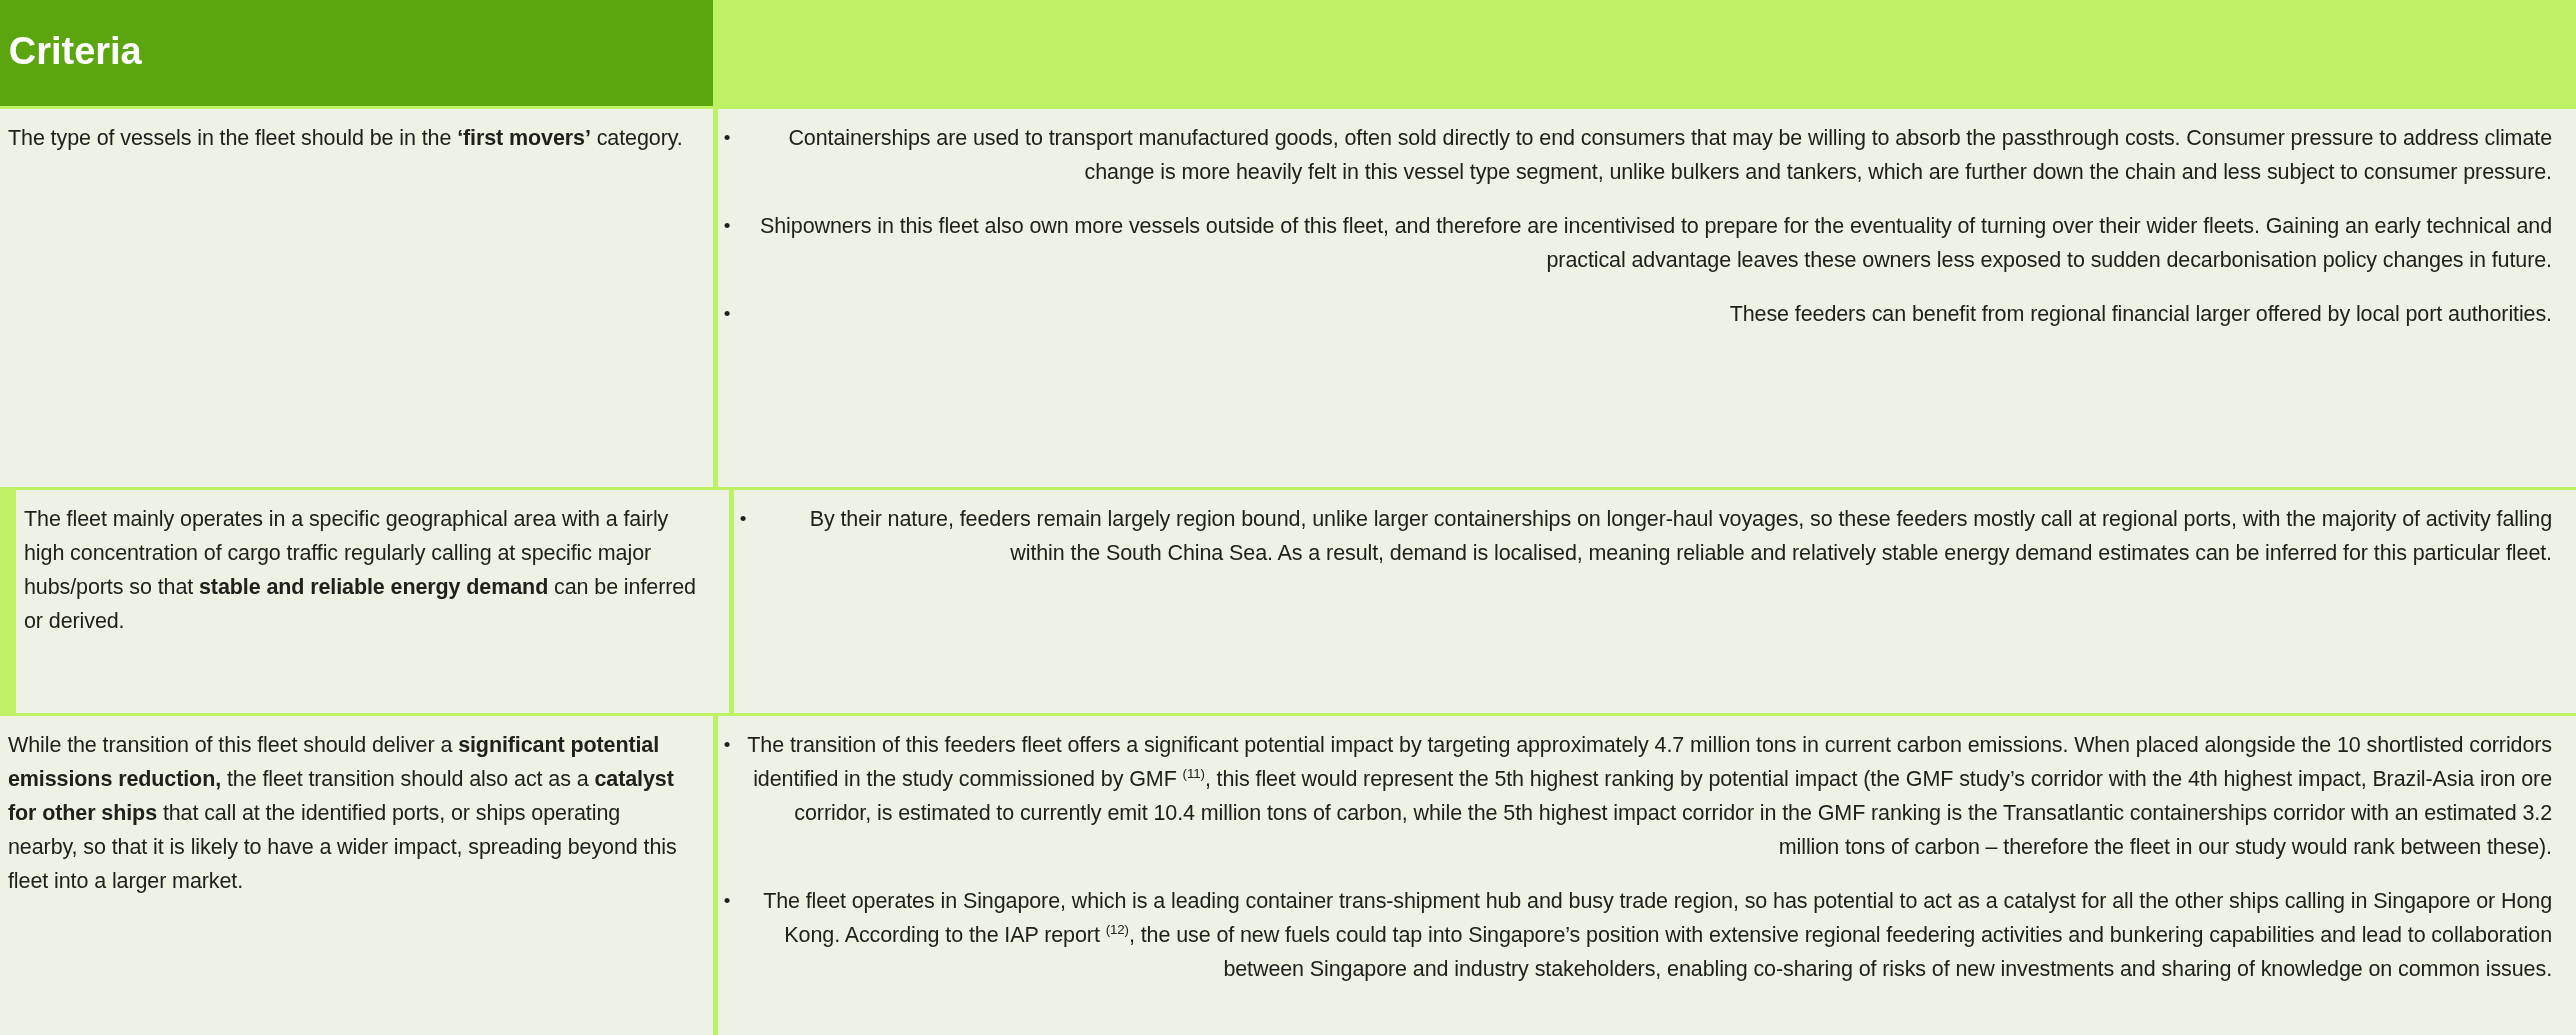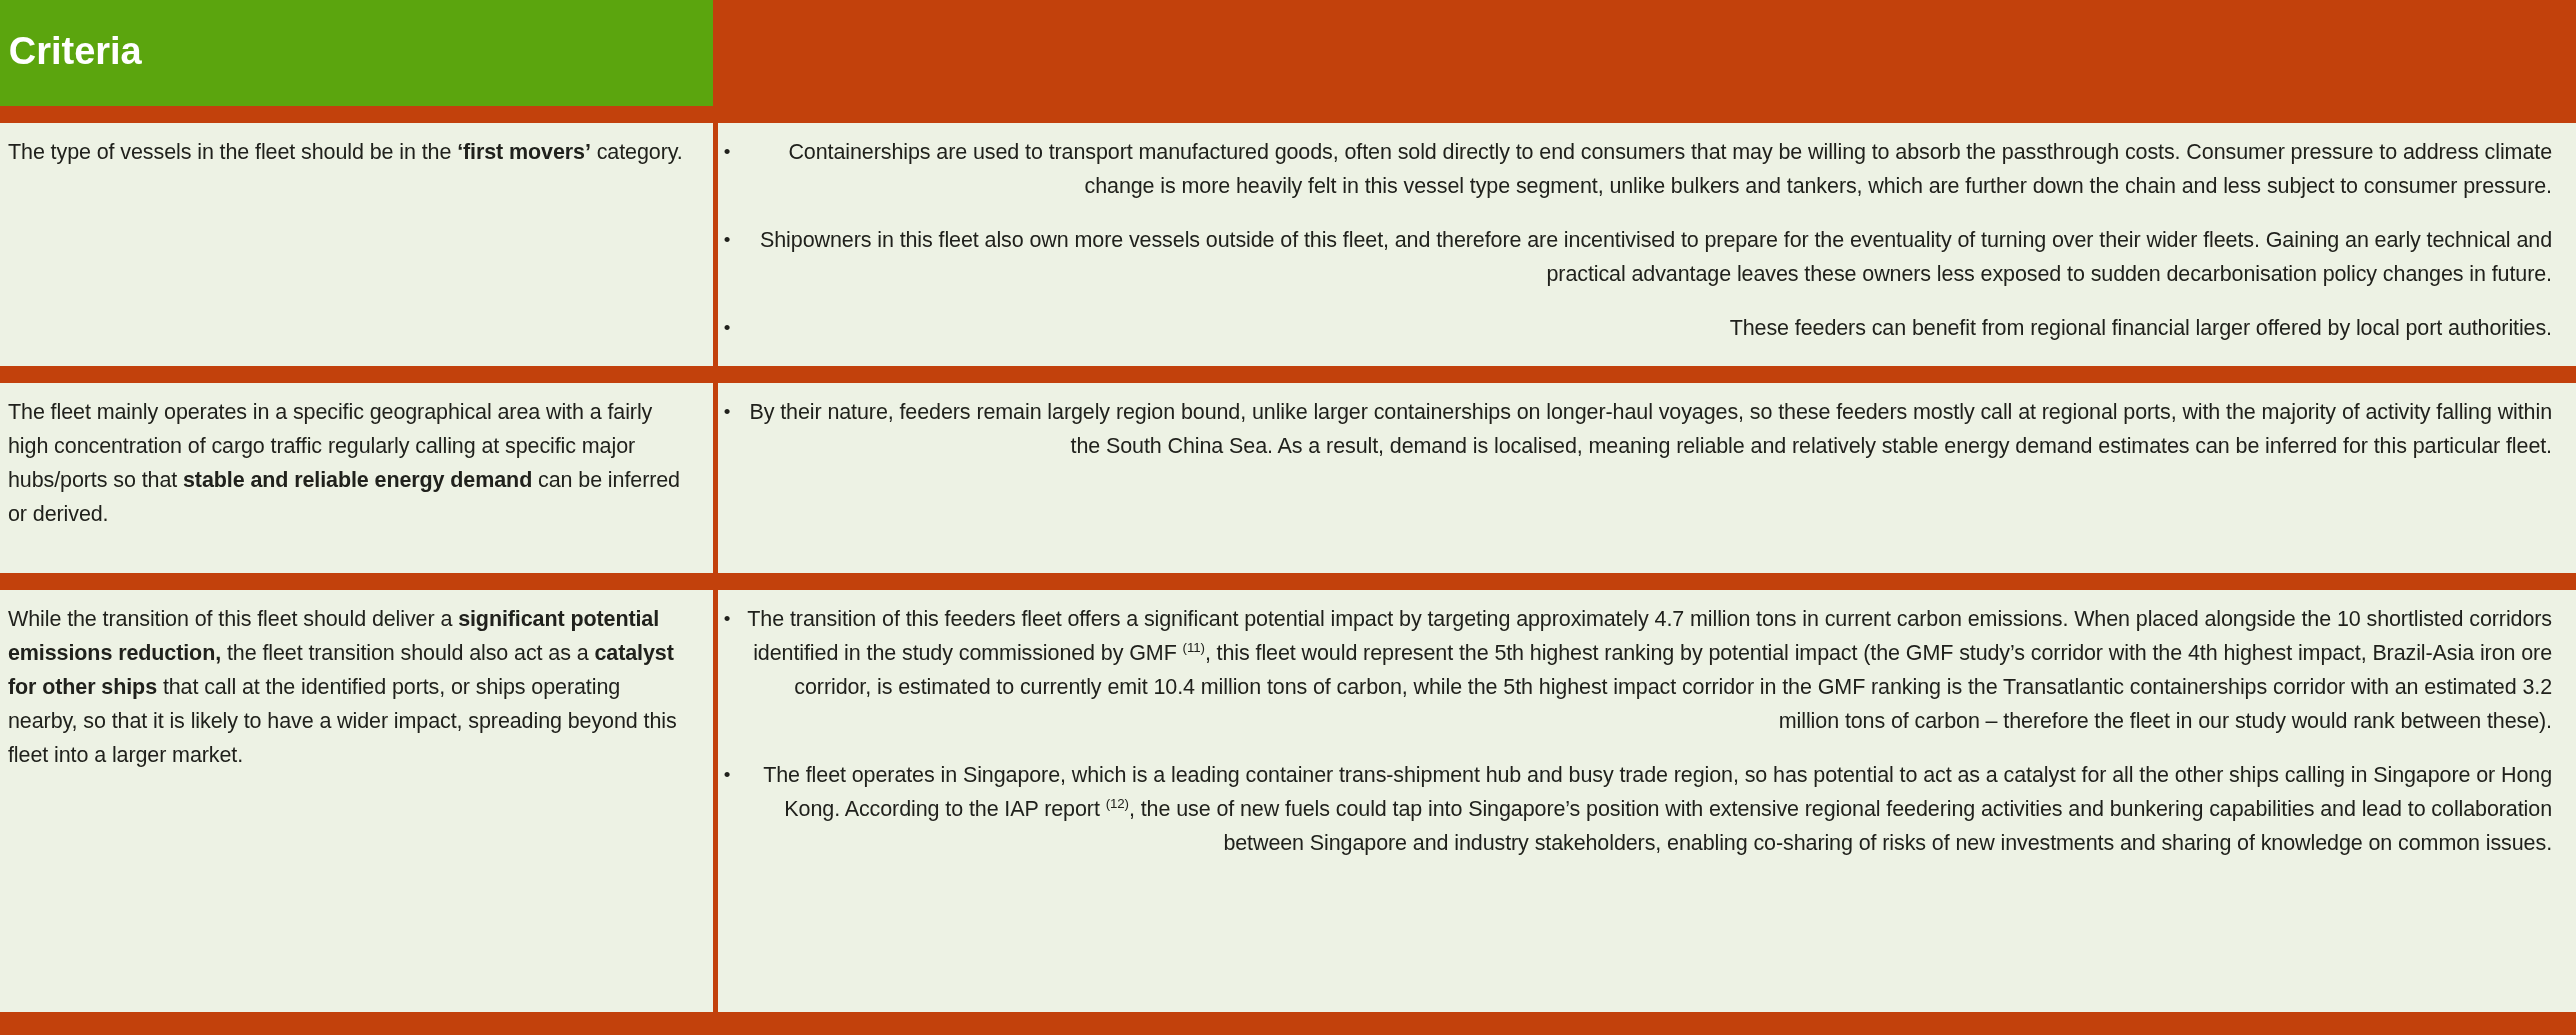--- a/index.html
+++ b/index.html
@@ -1,24 +1,24 @@
 <!DOCTYPE html>
 <html style="font-size:10.7px"><head>
 <meta charset="utf-8">
 <style>
   html,body{margin:0;padding:0;background:#ffffff;}
   .page{
-    width:2576px;height:1036px;background:#c2410c;
+    width:2576px;height:1036px;background:#bef264;
     font-family:"Liberation Sans",sans-serif;color:#20211c;
-    display:flex;flex-direction:column;gap:17px;overflow:hidden;
+    display:flex;flex-direction:column;gap:3px;overflow:hidden;
   }
   .trow{display:flex;gap:5.4px;flex:none;}
   .trow.header{height:106px;}
-  .trow.r1{height:243px;}
-  .trow.r2{height:190px;}
+  .trow.r1{height:378px;}
+  .trow.r2{height:223px;margin-left:16px;}
   .trow.r3{height:422px;}
   .cell{box-sizing:border-box;}
   .cell.left{width:713px;flex:none;}
   .cell.right{flex:1;}
   .hcell{
     background:#5ba50e;color:#ffffff;font-weight:bold;font-size:38px;
     display:flex;align-items:center;padding:0 16px 4px 8.7px;
     letter-spacing:0px;white-space:pre-wrap;
   }
   .bcell{

